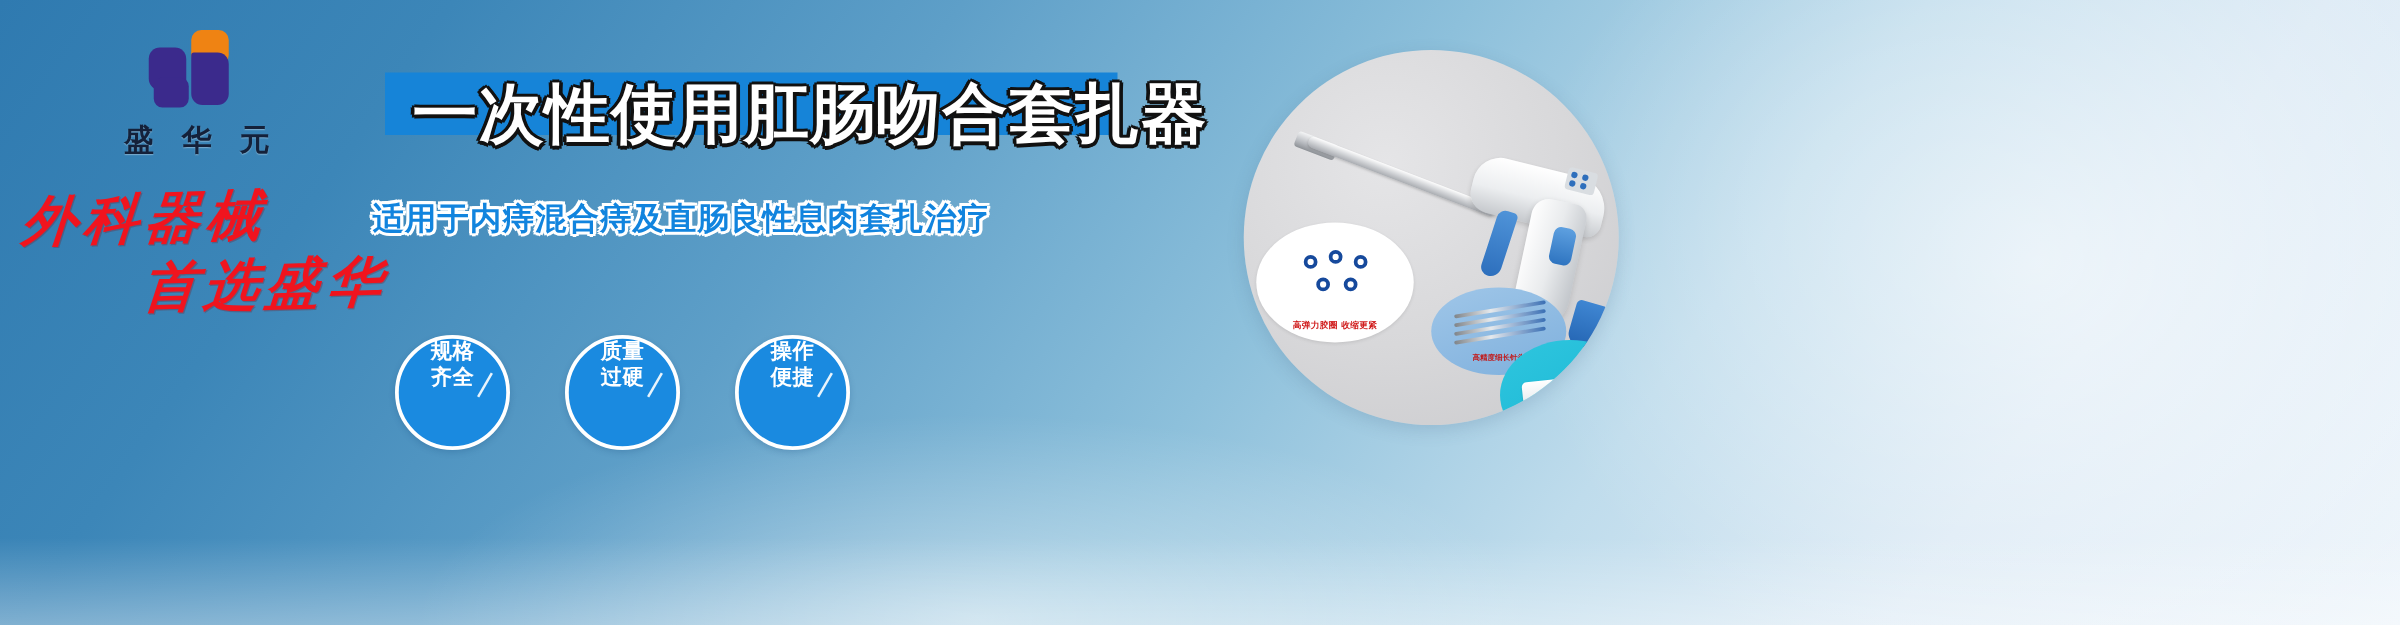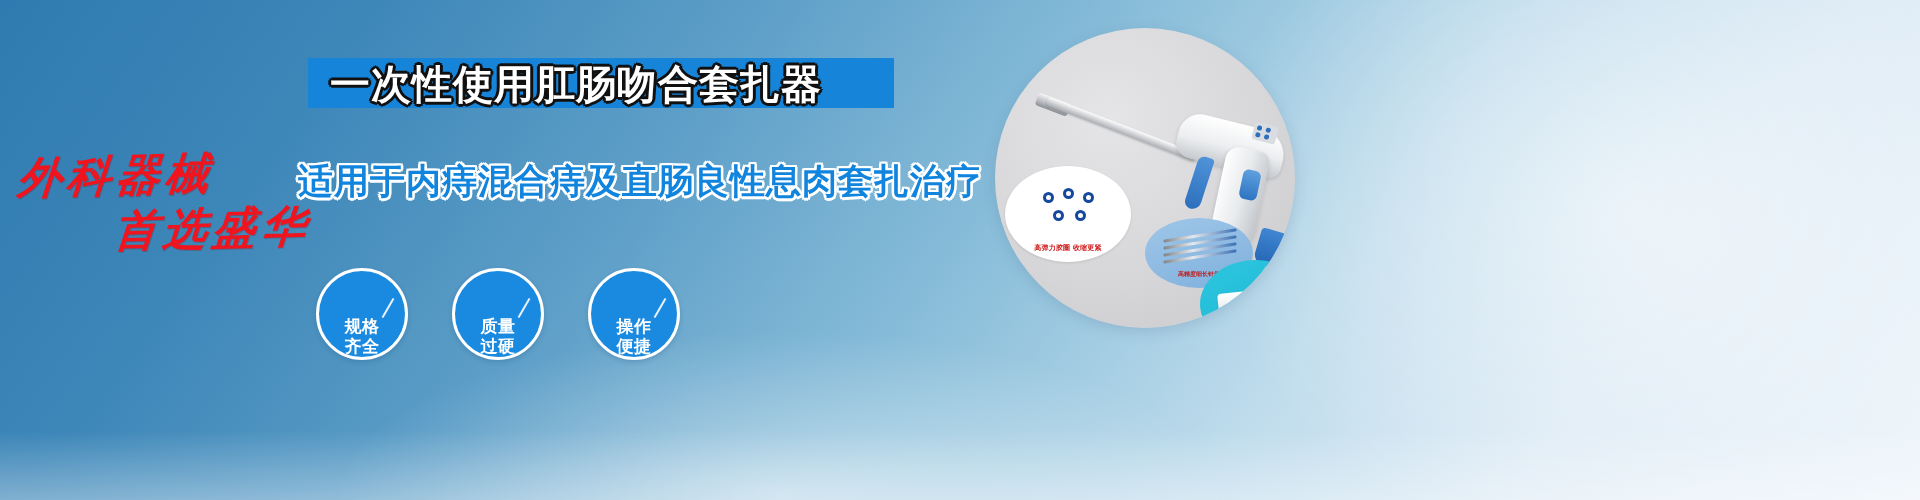--- a/index.html
+++ b/index.html
@@ -85,36 +85,36 @@
   .title-bar {
     position: absolute;
     left: 308px; top: 58px;
     width: 586px; height: 50px;
     background: #1684d8;
   }
   .title-text {
     position: absolute;
     left: 330px; top: 57px;
     width: 560px;
-    font-size: 40px;
+    font-size: 52px;
     font-weight: 700;
     color: #ffffff;
     letter-spacing: 1px;
     white-space: nowrap;
     text-shadow:
       2px 2px 0 #111, -2px 2px 0 #111, 2px -2px 0 #111, -2px -2px 0 #111,
       0 3px 0 #111, 3px 0 0 #111, 0 -3px 0 #111, -3px 0 0 #111;
   }
 
   
   .subtitle {
     position: absolute;
     left: 298px; top: 158px;
     width: 640px;
-    font-size: 35px;
+    font-size: 25px;
     font-weight: 700;
     color: #1184de;
     letter-spacing: 1px;
     white-space: nowrap;
     text-shadow:
       2px 2px 0 #fff, -2px 2px 0 #fff, 2px -2px 0 #fff, -2px -2px 0 #fff,
       0 2.5px 0 #fff, 2.5px 0 0 #fff, 0 -2.5px 0 #fff, -2.5px 0 0 #fff;
   }
 
   
@@ -127,42 +127,42 @@
   .circle {
     position: relative;
     width: 92px; height: 92px;
     border-radius: 50%;
     background: #1a8ae0;
     border: 3px solid #ffffff;
     box-shadow: 0 2px 5px rgba(20,70,120,0.22);
     display: flex;
     flex-direction: column;
     align-items: center;
-    justify-content: flex-end;
+    justify-content: flex-start;
   }
   .circle span {
     display: block;
     font-size: 17px;
     font-weight: 700;
     color: #ffffff;
     line-height: 1.22;
     letter-spacing: 0.5px;
   }
   .slash {
     position: absolute;
     right: 16px; top: 26px;
     width: 2px; height: 22px;
     background: rgba(255,255,255,0.9);
     transform: rotate(30deg);
   }
 
   
   .photo {
     position: absolute;
-    left: 995px; top: 28px;
+    left: 995px; top: 40px;
     width: 300px; height: 300px;
     border-radius: 50%;
     background: radial-gradient(circle at 38% 30%, #e5e5e7 0%, #d8d8da 52%, #c9c9cc 100%);
     overflow: hidden;
     box-shadow: 0 4px 14px rgba(60,90,120,0.18);
   }
   
   .gun-shaft {
     position: absolute;
     left: 52px; top: 68px;
@@ -344,20 +344,29 @@
   }
 </style>
 </head>
 <body>
 
 <div class="banner">
 
   <div class="glow"></div>
   <div class="glow2"></div>
 
+  <div class="logo-wrap">
+    <div class="logo-mark">
+      <span class="lb lb1"></span>
+      <span class="lb lb2"></span>
+      <span class="lb lb3"></span>
+      <span class="lb lb4"></span>
+    </div>
+    <div class="logo-text">盛 华 元</div>
+  </div>
 
   <div class="calli">
     <div class="calli-1">外科器械</div>
     <div class="calli-2">首选盛华</div>
   </div>
 
   <div class="title-bar"></div>
   <div class="title-text">一次性使用肛肠吻合套扎器</div>
 
   <div class="subtitle">适用于内痔混合痔及直肠良性息肉套扎治疗</div>

